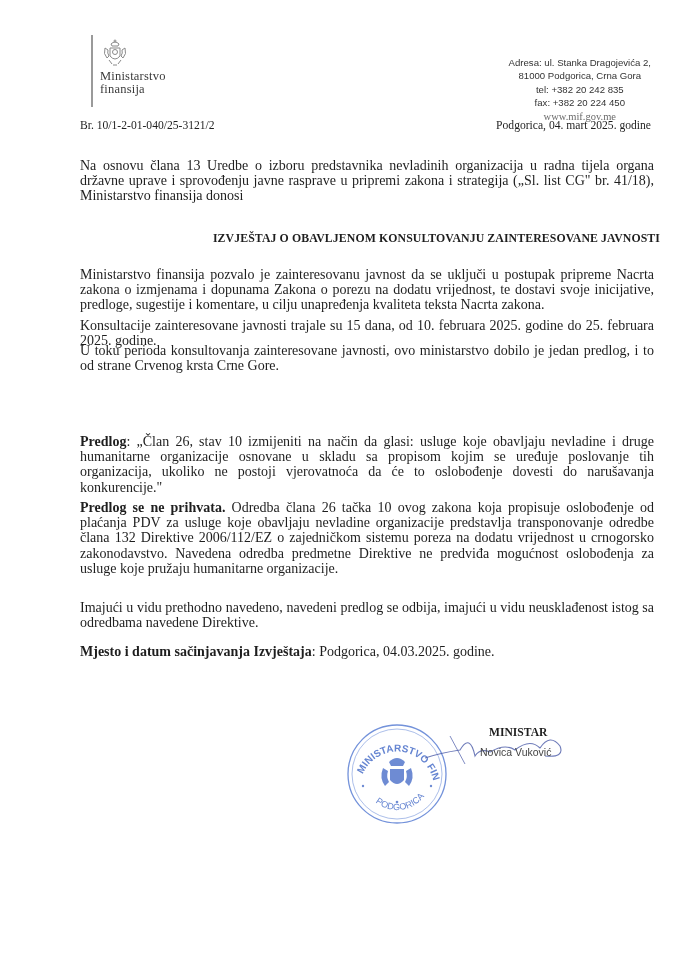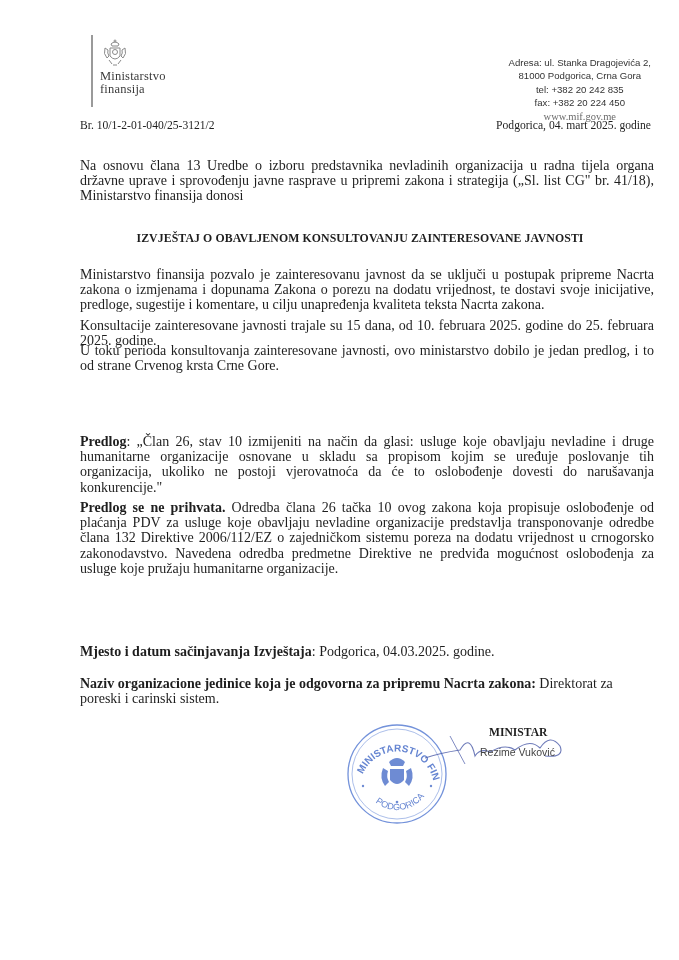--- a/index.html
+++ b/index.html
@@ -29,21 +29,21 @@
 
     
     .ref { position: absolute; left: 80px; top: 119px; font-size: 11.6px; }
     .date { position: absolute; right: 28px; top: 119px; font-size: 11.6px; margin-left: 32px; }
 
     .text {
       position: absolute; left: 80px; width: 574px;
       font-size: 14px; line-height: 15.2px; text-align: justify;
     }
     .title {
-      position: absolute; left: 60px; width: 600px; text-align: center; top: 231px;
+      position: absolute; left: 60px; width: 600px; text-align: right; top: 231px;
       font-size: 11.8px; font-weight: bold; letter-spacing: 0.1px;
     }
     b { font-weight: bold; }
 
     
     .minister {
       position: absolute; left: 489px; top: 726px; font-size: 11.6px; font-weight: bold; font-family: Liberation Serif, serif;
     }
     .minister-name {
       position: absolute; left: 480px; top: 746px; font-size: 10.5px; color: #444;
@@ -94,28 +94,26 @@
   <div class="text" style="top:343px;">U toku perioda konsultovanja zainteresovane javnosti, ovo ministarstvo dobilo je jedan predlog, i to od strane Crvenog krsta Crne Gore.</div>
 
   <div class="text" style="top:434px;">
     <b>Predlog</b><span>: „Član 26, stav 10 izmijeniti na način da glasi: usluge koje obavljaju nevladine i druge humanitarne organizacije osnovane u skladu sa propisom kojim se uređuje poslovanje tih organizacija, ukoliko ne postoji vjerovatnoća da će to oslobođenje dovesti do narušavanja konkurencije."</span>
   </div>
 
   <div class="text" style="top:500px;">
     <b>Predlog se ne prihvata.</b><span> Odredba člana 26 tačka 10 ovog zakona koja propisuje oslobođenje od plaćanja PDV za usluge koje obavljaju nevladine organizacije predstavlja transponovanje odredbe člana 132 Direktive 2006/112/EZ o zajedničkom sistemu poreza na dodatu vrijednost u crnogorsko zakonodavstvo.  Navedena odredba predmetne Direktive ne predviđa mogućnost oslobođenja za usluge koje pružaju humanitarne organizacije.</span>
   </div>
 
+  <div class="text" style="top:600px;">Imajući u vidu prethodno navedeno, navedeni predlog se odbija, imajući u vidu neusklađenost istog sa odredbama navedene Direktive.</div>
 
   <div class="text" style="top:644px;">
     <b>Mjesto i datum sačinjavanja Izvještaja</b><span>: Podgorica, 04.03.2025. godine.</span>
   </div>
 
-  <div class="text" style="top:676px; text-align:left;">
-    <b>Naziv organizacione jedinice koja je odgovorna za pripremu Nacrta zakona:</b><span> Direktorat za poreski i carinski sistem.</span>
-  </div>
 
   <svg class="stamp" viewBox="0 0 108 104">
     <defs>
       <path id="arcTop" d="M 18 58 A 37 37 0 0 1 90 58"></path>
       <path id="arcBot" d="M 24 70 A 34 34 0 0 0 84 70"></path>
     </defs>
     <g fill="none" stroke="#5b7fd4" stroke-width="1.3" opacity="0.85">
       <circle cx="54" cy="52" r="49"></circle>
       <circle cx="54" cy="52" r="45" stroke-width="0.6"></circle>
     </g>
@@ -135,15 +133,15 @@
       <circle cx="88" cy="64" r="1.2"></circle>
     </g>
   </svg>
 
   <svg class="signature" viewBox="0 0 160 40">
     <path d="M5 30 Q20 25 40 22 Q50 5 55 28 Q60 20 70 24 Q85 15 95 22 Q110 10 120 20 Q130 5 140 18 Q145 30 125 28" fill="none" stroke="#4a5aa8" stroke-width="1.1" opacity="0.8"></path>
     <path d="M30 8 L45 36" stroke="#4a5aa8" stroke-width="1" opacity="0.7"></path>
   </svg>
 
   <div class="minister">MINISTAR</div>
-  <div class="minister-name">Rezime Vuković</div>
+  <div class="minister-name">Novica Vuković</div>
 
 </div>
 
 </body></html>

